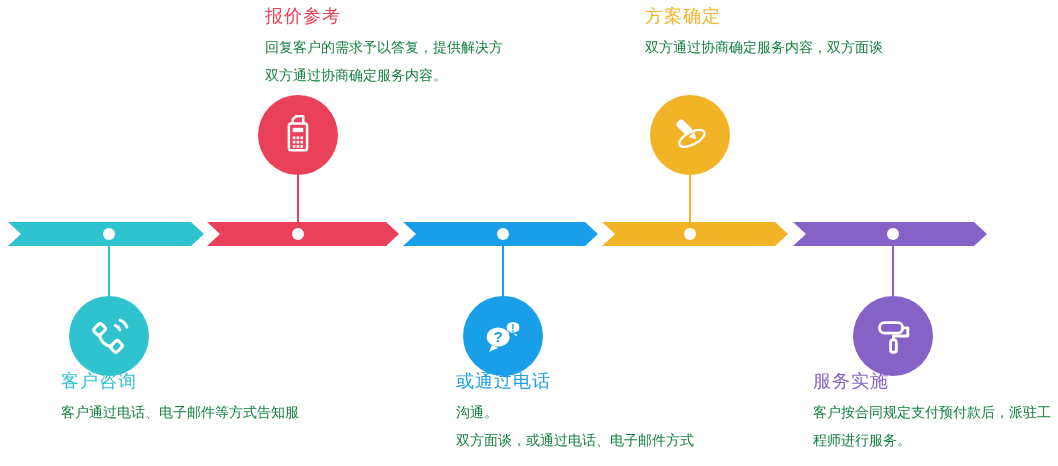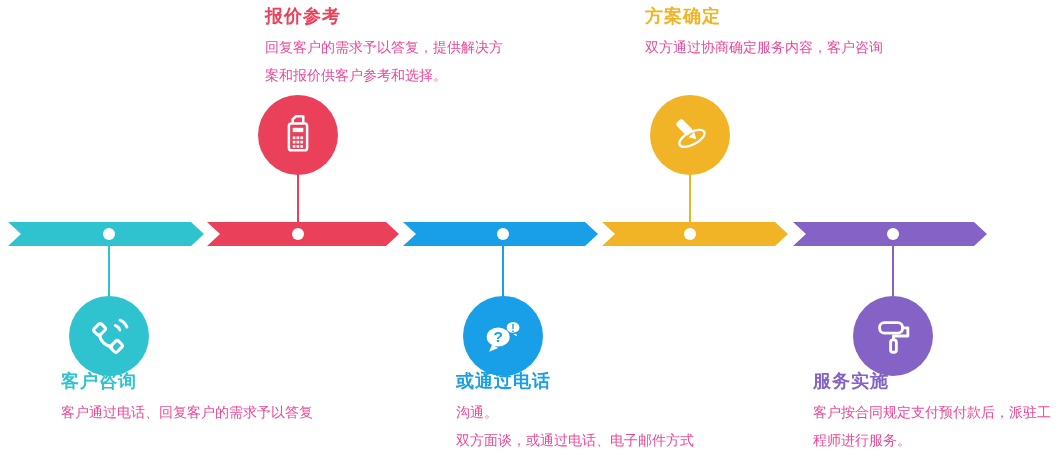--- a/index.html
+++ b/index.html
@@ -45,23 +45,23 @@
   }
   .top    .circle { top:95px; }
   .bottom .circle { top:296px; }
 
   .textblock { position:absolute; left:var(--tx); width:282px; }
   .top    .textblock { top:7px; }
   .bottom .textblock { top:372px; }
 
   .title {
     margin:0 0 8px 0; font-size:18px; line-height:18px;
-    font-weight:bold; color:var(--c); letter-spacing:1px;
+    font-weight:normal; color:var(--c); letter-spacing:1px;
   }
-  .desc p { margin:0; font-size:14px; line-height:28px; color:#ec4899; }
+  .desc p { margin:0; font-size:14px; line-height:28px; color:#15803d; }
 </style>
 </head>
 <body>
 
 <div class="canvas">
 
   <div class="seg seg0" style="--c: #2FC3D0;"></div>
   <div class="seg seg1" style="--c: #EB4059;"></div>
   <div class="seg seg2" style="--c: #189FE8;"></div>
   <div class="seg seg3" style="--c: #F1B426;"></div>
@@ -77,21 +77,21 @@
           <rect x="17.5" y="34" width="11" height="9" rx="2.5"></rect>
           <path d="M19.5 17 c-4.5 4.5 -4.5 13.5 0 18" stroke-linecap="round"></path>
         </g>
         <path d="M30.5 13 a8 8 0 0 1 4.8 4.8" fill="none" stroke="#fff" stroke-width="3" stroke-linecap="round"></path>
         <path d="M35.5 7.5 a13.5 13.5 0 0 1 7.2 7.2" fill="none" stroke="#fff" stroke-width="3" stroke-linecap="round"></path>
       </svg>
     </div>
     <div class="textblock">
       <h3 class="title">客户咨询</h3>
       <div class="desc">
-        <p>客户通过电话、回复客户的需求予以答复</p>
+        <p>客户通过电话、电子邮件等方式告知服</p>
       </div>
     </div>
   </div>
 
   <div class="step s1 top" style="--c: #EB4059;">
     <div class="connector"></div>
     <div class="dot"></div>
     <div class="circle">
       <svg width="46" height="46" viewBox="0 0 48 48">
         <g fill="none" stroke="#fff" stroke-width="2.6" stroke-linejoin="round">
@@ -109,21 +109,21 @@
           <rect x="18.5" y="34.5" width="2.8" height="2.8"></rect>
             <rect x="22.5" y="34.5" width="2.8" height="2.8"></rect>
             <rect x="26.5" y="34.5" width="2.8" height="2.8"></rect>
         </g>
       </svg>
     </div>
     <div class="textblock">
       <h3 class="title">报价参考</h3>
       <div class="desc">
         <p>回复客户的需求予以答复，提供解决方</p>
-        <p>案和报价供客户参考和选择。</p>
+        <p>双方通过协商确定服务内容。</p>
       </div>
     </div>
   </div>
 
   <div class="step s2 bottom" style="--c: #189FE8;">
     <div class="connector"></div>
     <div class="dot"></div>
     <div class="circle">
       <svg width="46" height="46" viewBox="0 0 48 48">
         <g style="fill:#fff; stroke:var(--c); stroke-width:1.6;">
@@ -155,21 +155,21 @@
         <ellipse cx="26" cy="27.5" rx="14.5" ry="6.5" transform="rotate(-28 26 27.5)" fill="none" stroke="#fff" stroke-width="2.4"></ellipse>
         <g transform="rotate(-45 22 20)" fill="#fff">
           <rect x="17.5" y="5.5" width="9" height="17.5" rx="3"></rect>
           <path d="M18 25 L26 25 L22 32 Z"></path>
         </g>
       </svg>
     </div>
     <div class="textblock">
       <h3 class="title">方案确定</h3>
       <div class="desc">
-        <p>双方通过协商确定服务内容，客户咨询</p>
+        <p>双方通过协商确定服务内容，双方面谈</p>
       </div>
     </div>
   </div>
 
   <div class="step s4 bottom" style="--c: #8562C6;">
     <div class="connector"></div>
     <div class="dot"></div>
     <div class="circle">
       <svg width="46" height="46" viewBox="0 0 48 48">
         <g fill="none" stroke="#fff" stroke-width="3" stroke-linejoin="round">

